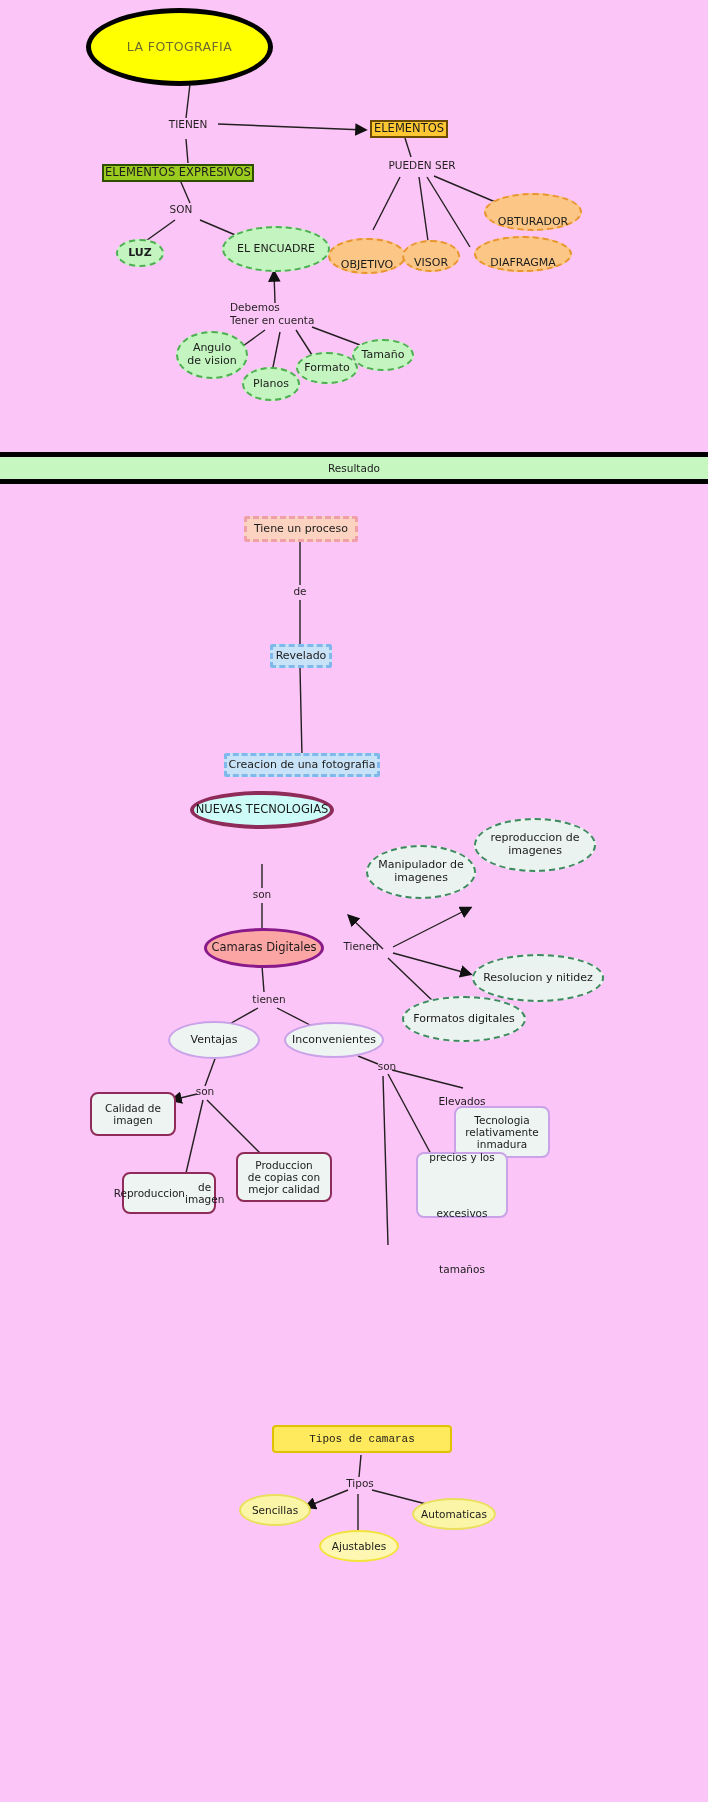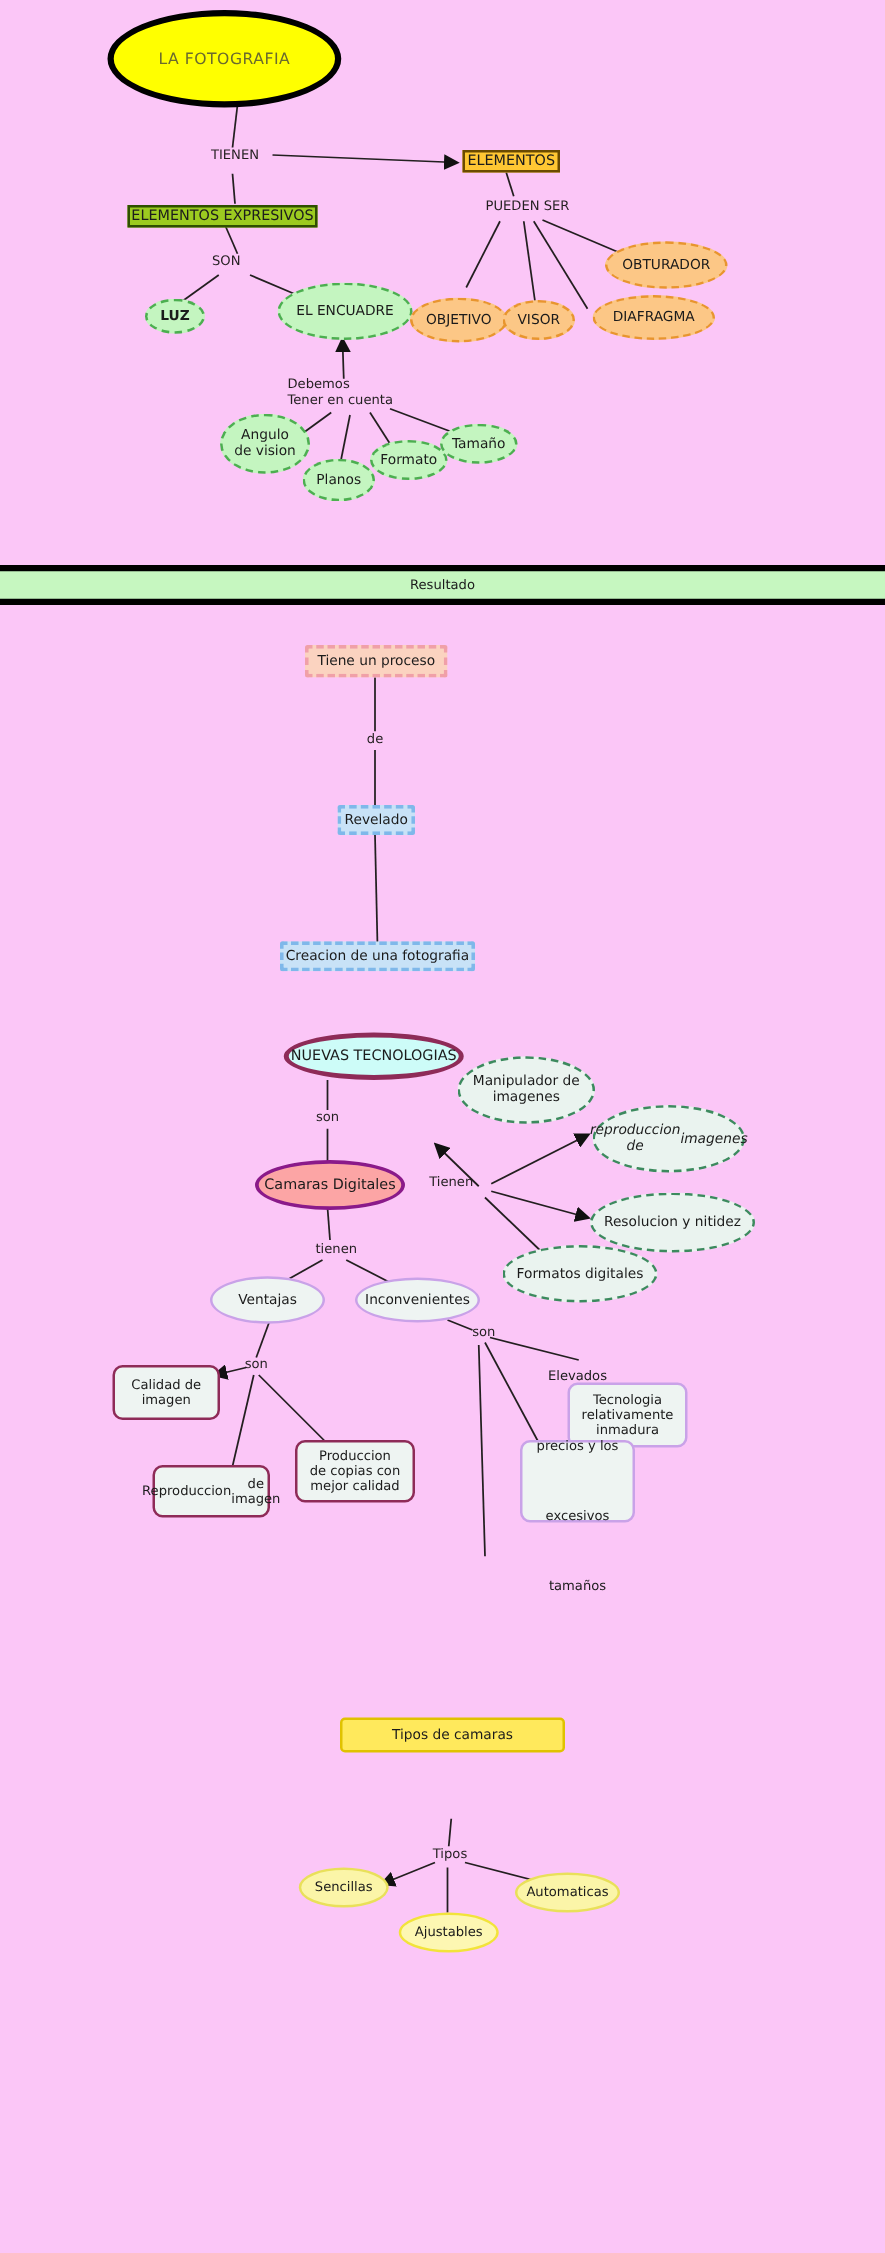--- a/index.html
+++ b/index.html
@@ -27,21 +27,21 @@
     background:#ffc733;border:2px solid #6b4b00;
     font-size:11.5px;color:#1c1c1c;
   }
   .n-green-ell{
     background:#c4f5c0;border:2px dashed #4caf50;border-radius:50%;
     font-size:11px;color:#1b1b1b;
   }
   .n-green-ell.bold{font-weight:bold;font-size:11px;}
   .n-orange-ell{
     background:#fcc786;border:2px dashed #e8952e;border-radius:50%;
-    font-size:11px;color:#1b1b1b;
+    font-size:11px;color:#1b1b1b;align-items:flex-end;
   }
   .lbl{
     position:absolute;font-size:10.5px;color:#231f20;text-align:center;
     display:flex;align-items:flex-start;justify-content:center;line-height:1.2;
   }
 
   
   .divider{
     position:absolute;left:0;width:708px;
     background:#c6f7c0;border-top:5px solid #000;border-bottom:5px solid #000;
@@ -241,34 +241,34 @@
   </div>
 
   <div class="node n-blue" style="left:270px;top:644px;width:62px;height:24px;">
     <span>Revelado</span>
   </div>
 
   <div class="node n-blue" style="left:224px;top:753px;width:156px;height:24px;">
     <span>Creacion de una fotografia</span>
   </div>
 
-  <div class="node n-cyan-ell" style="left:190px;top:826px;width:144px;height:38px;margin-left:37px;">
+  <div class="node n-cyan-ell" style="left:190px;top:791px;width:144px;height:38px;">
     <span>NUEVAS TECNOLOGIAS</span>
   </div>
 
   <div class="lbl" style="left:240px;top:888px;width:44px;height:14px;">
     <span>son</span>
   </div>
 
   <div class="node n-dash-green-ell" style="left:366px;top:845px;width:110px;height:54px;flex-direction:column;">
     <span>Manipulador de</span>
     <span>imagenes</span>
   </div>
 
-  <div class="node n-dash-green-ell" style="left:474px;top:884px;width:122px;height:54px;flex-direction:row;font-style:italic;">
+  <div class="node n-dash-green-ell" style="left:474px;top:818px;width:122px;height:54px;flex-direction:column;">
     <span>reproduccion de</span>
     <span>imagenes</span>
   </div>
 
   <div class="node n-dash-green-ell" style="left:472px;top:954px;width:132px;height:48px;">
     <span>Resolucion y nitidez</span>
   </div>
 
   <div class="node n-dash-green-ell" style="left:402px;top:996px;width:124px;height:46px;">
     <span>Formatos digitales</span>
@@ -325,21 +325,21 @@
   </div>
 
   <div class="node n-lav-rect" style="left:416px;top:1152px;width:92px;height:66px;flex-direction:column;gap:44px;">
     <span>Elevados</span>
     <span>precios y  los</span>
     <span>excesivos</span>
     <span>tamaños</span>
   </div>
 
 
-  <div class="node n-yellow-rect" style="left:272px;top:1374px;width:180px;height:28px;">
+  <div class="node n-yellow-rect" style="left:272px;top:1425px;width:180px;height:28px;font-family:Liberation Mono, monospace;">
     <span>Tipos de camaras</span>
   </div>
 
   <div class="lbl" style="left:340px;top:1477px;width:40px;height:14px;">
     <span>Tipos</span>
   </div>
 
   <div class="node n-pale-yellow-ell" style="left:239px;top:1494px;width:72px;height:32px;">
     <span>Sencillas</span>
   </div>

